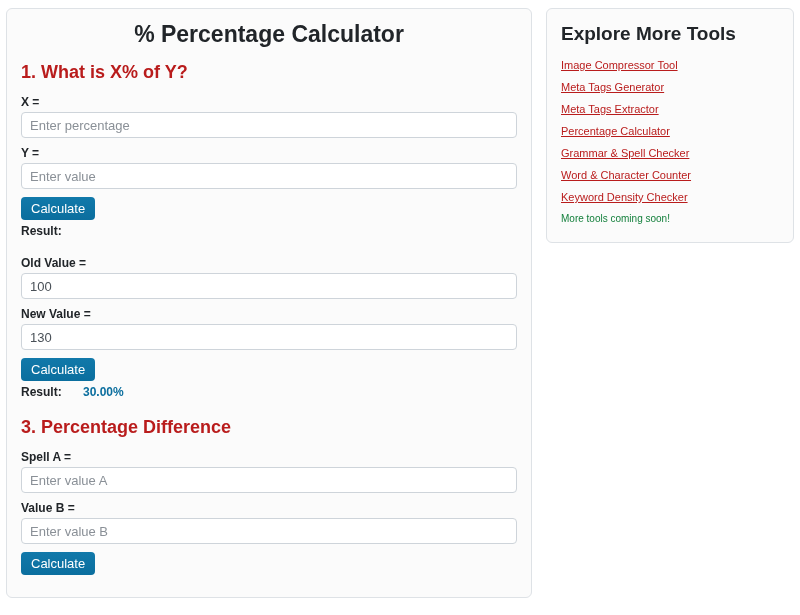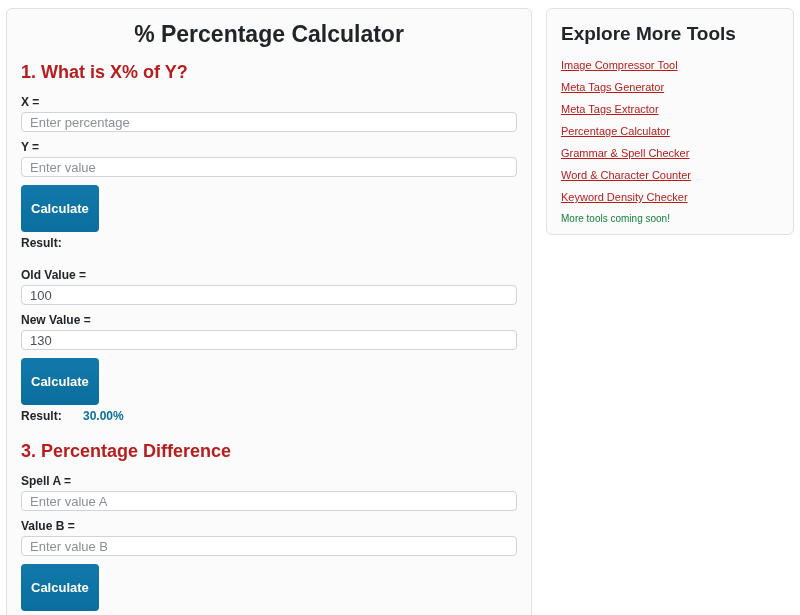--- a/index.html
+++ b/index.html
@@ -20,21 +20,21 @@
       border: 1px solid #dee2e6;
       border-radius: 6px;
       padding: 12px 14px 18px;
       background: #fbfbfb;
     }
     .sidebar {
       width: 248px;
       flex: 0 0 248px;
       border: 1px solid #dee2e6;
       border-radius: 6px;
-      padding: 14px 14px 10px;
+      padding: 14px 14px 18px;
       background: #fbfbfb;
     }
     h1.title {
       text-align: center;
       font-size: 23px;
       font-weight: 600;
       color: #212529;
       margin-bottom: 14px;
     }
     h2.section-title {
@@ -51,40 +51,40 @@
     }
     .field-label {
       display: block;
       font-size: 12px;
       font-weight: 700;
       color: #212529;
       margin-bottom: 3px;
     }
     .field-input {
       width: 100%;
-      height: 20px;
+      height: 26px;
       padding: 4px 8px;
       font-size: 13px;
       color: #495057;
       background: #ffffff;
       border: 1px solid #ced4da;
       border-radius: 4px;
       margin-bottom: 8px;
     }
     .field-input::placeholder { color: #8a9097; }
     .btn {
       display: inline-block;
       background: #0b6e9e;
       background: linear-gradient(#1179aa,#0b6e9e);
       color: #ffffff;
       border: none;
       border-radius: 4px;
       font-size: 13px;
-      font-weight: 700;
-      padding: 16px 10px;
+      font-weight: 400;
+      padding: 4px 10px;
       cursor: pointer;
       margin-bottom: 4px;
     }
     .result-line {
       font-size: 12px;
       font-weight: 700;
       color: #212529;
       margin-bottom: 18px;
     }
     .result-line .value {

